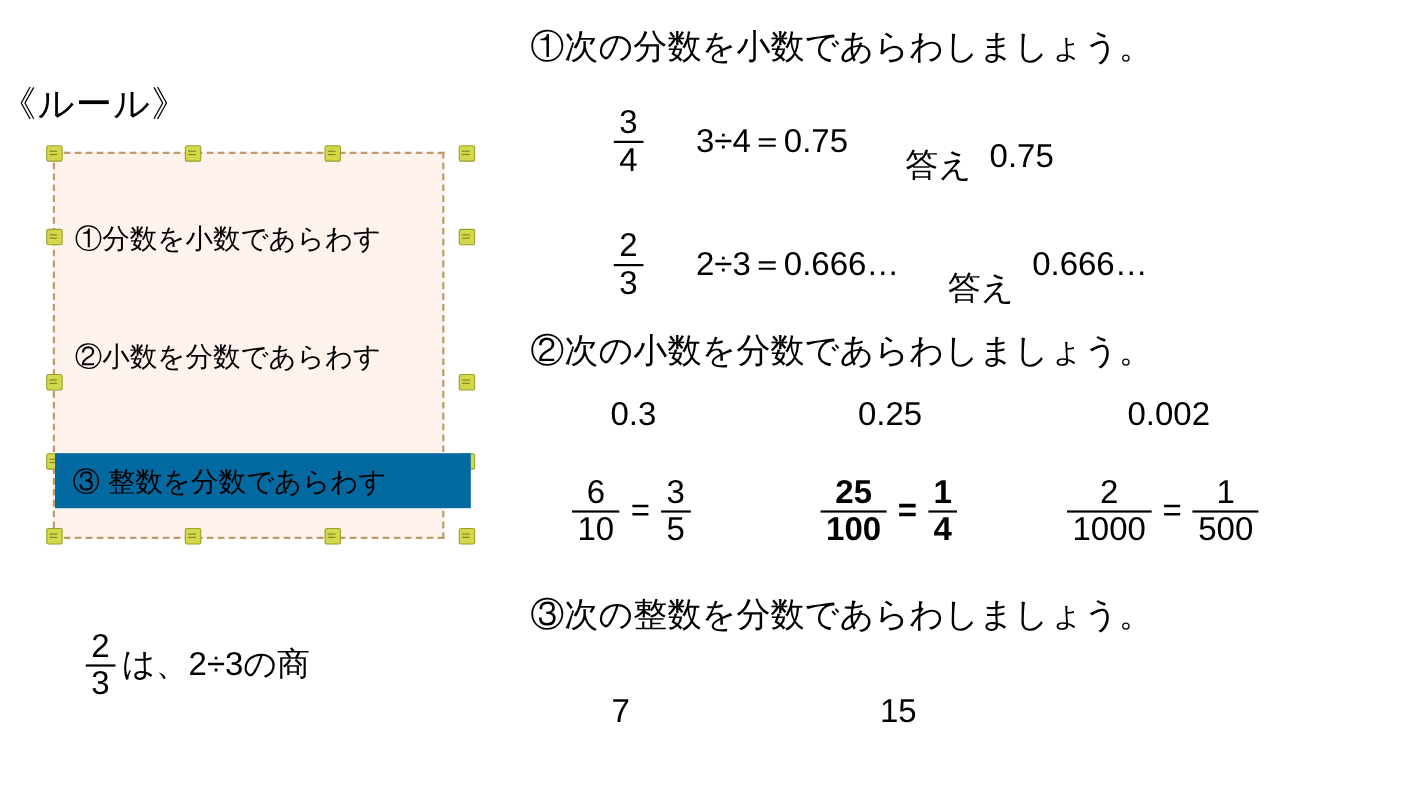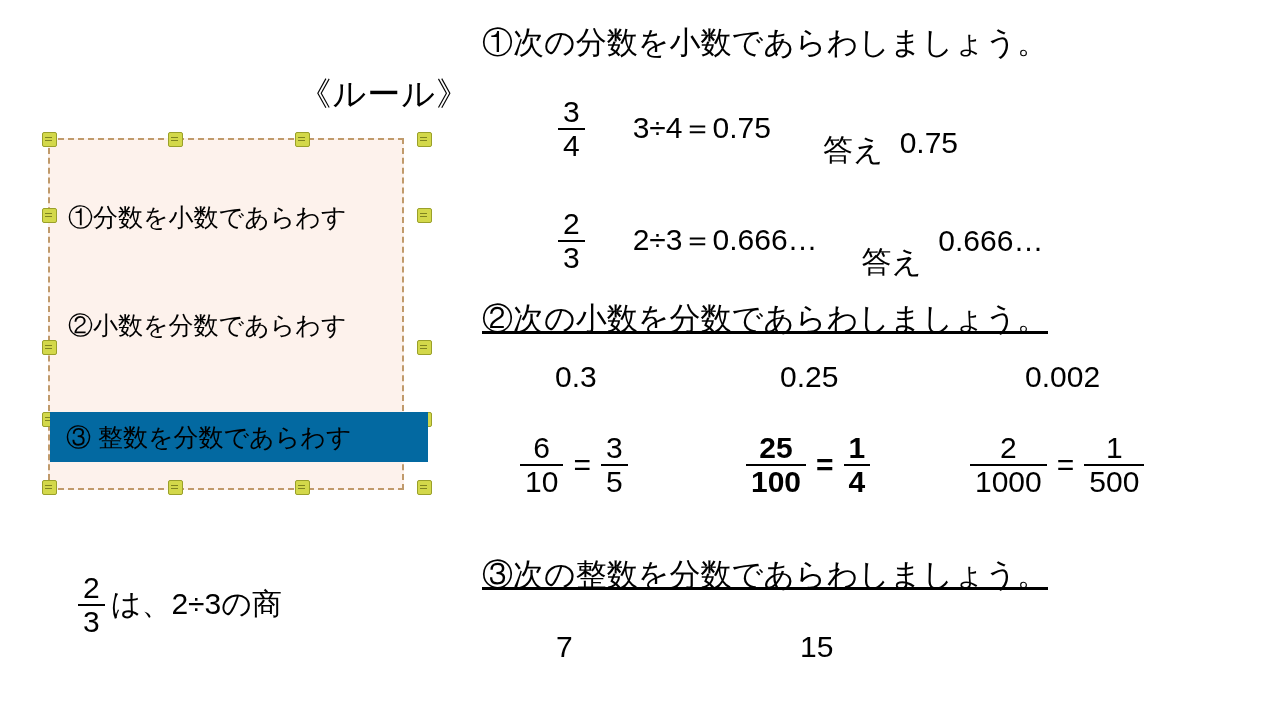--- a/index.html
+++ b/index.html
@@ -23,21 +23,21 @@
     top: 0;
     width: 470px;
     height: 720px;
   }
 
   #rules-title {
     position: absolute;
     left: 0;
     top: 72px;
     width: 470px;
-    text-align: right;
+    text-align: left;
     font-size: 33px;
     letter-spacing: 1px;
   }
 
   #rules-box {
     position: absolute;
     left: 48px;
     top: 138px;
     width: 356px;
     height: 352px;
@@ -126,22 +126,22 @@
     height: 568px;
   }
 
   .q-heading {
     position: absolute;
     font-size: 31px;
     white-space: nowrap;
   }
 
   #q1-heading { left: 12px; top: 22px; }
-  #q2-heading { left: 12px; top: 298px; text-decoration: underline; }
-  #q3-heading { left: 12px; top: 554px; text-decoration: underline; }
+  #q2-heading { left: 12px; top: 298px; }
+  #q3-heading { left: 12px; top: 538px; }
 
   .row {
     position: absolute;
     display: flex;
     align-items: center;
     white-space: nowrap;
   }
 
   
   #q1-row1 { left: 88px; top: 86px; font-size: 30px; }

